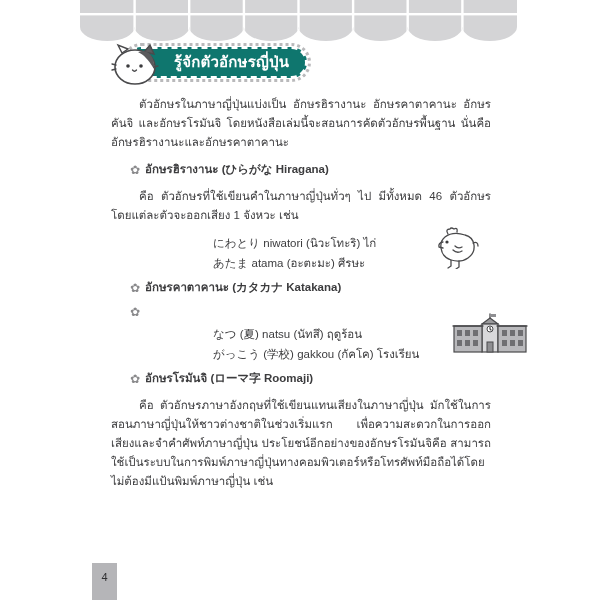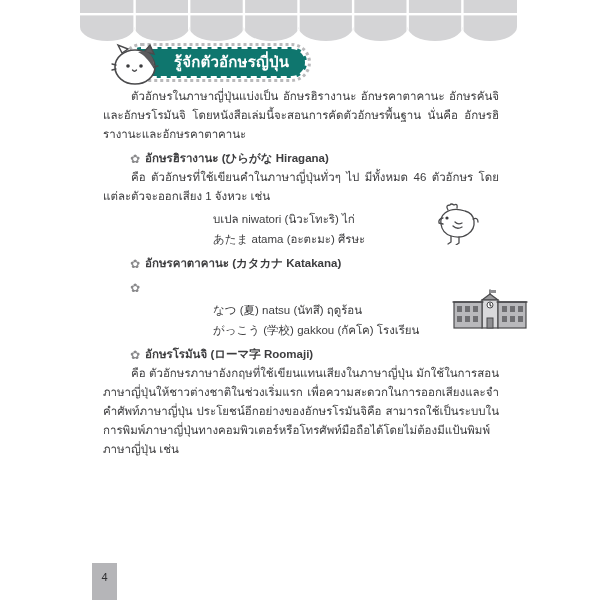--- a/index.html
+++ b/index.html
@@ -18,21 +18,21 @@
   }
   .title-badge .title-text{
     color:#ffffff;font-weight:bold;font-size:15px;letter-spacing:.2px;white-space:nowrap;
   }
   .cat{position:absolute;left:110px;top:43px;z-index:2;}
   
   .content{
     position:absolute;left:103px;top:87px;width:396px;
     font-size:11.5px;line-height:19px;
   }
-  .content p{margin:0;}
+  .content p{margin:8px;}
   .intro{text-indent:28px;text-align:justify;}
   .section{margin-top:5px;}
   .sec-head{margin-top:5px;font-weight:bold;display:flex;align-items:baseline;gap:5px;padding-left:27px;}
   .bullet{color:#8a8a8c;font-weight:normal;font-size:12px;transform:translateY(1px);}
   .sec-body{text-indent:28px;text-align:justify;margin-top:1px;}
   .examples{position:relative;margin:3px 0 4px 110px;}
   .ex-line{line-height:20px;white-space:nowrap;}
   .illus{position:absolute;}
   .illus.chicken{left:222px;top:-6px;}
   .illus.chocolate{left:288px;top:-10px;}
@@ -90,21 +90,21 @@
 
     <p class="intro">ตัวอักษรในภาษาญี่ปุ่นแบ่งเป็น อักษรฮิรางานะ อักษรคาตาคานะ อักษรคันจิ และอักษรโรมันจิ โดยหนังสือเล่มนี้จะสอนการคัดตัวอักษรพื้นฐาน นั่นคือ อักษรฮิรางานะและอักษรคาตาคานะ</p>
 
     <div class="section">
       <div class="sec-head">
         <span class="bullet">✿</span>
         <span>อักษรฮิรางานะ (ひらがな Hiragana)</span>
       </div>
       <p class="sec-body">คือ ตัวอักษรที่ใช้เขียนคำในภาษาญี่ปุ่นทั่วๆ ไป มีทั้งหมด 46 ตัวอักษร โดยแต่ละตัวจะออกเสียง 1 จังหวะ เช่น</p>
       <div class="examples">
-        <div class="ex-line">บเปล niwatori (นิวะโทะริ) ไก่</div>
+        <div class="ex-line">にわとり niwatori (นิวะโทะริ) ไก่</div>
         <div class="ex-line">あたま atama (อะตะมะ) ศีรษะ</div>
         <svg class="illus chicken" width="46" height="42" viewBox="0 0 46 42">
           <path class="ln" d="M13,7 q-3,-5 2,-5 q1,-2 4,0 q4,-2 3,3" fill="#5a5a5c"></path>
           <path class="ln" d="M8,15 q-5,1 -4,5 l4,1" fill="#ffffff"></path>
           <path class="ln" d="M10,10 q-5,4 -4,11 q1,9 10,12 q10,3 17,-2 q7,-5 6,-13 q-1,-8 -9,-10 q-12,-4 -20,2 Z" fill="#ffffff"></path>
           <circle cx="12" cy="15" r="1.6" fill="#3c3c3e"></circle>
           <path class="ln" d="M18,23 q4,4 9,1 M20,19 q3,3 7,1"></path>
           <path class="ln" d="M16,33 v6 M16,39 l-3,2 M24,34 v6 M24,40 l-3,2"></path>
           <path class="ln" d="M38,16 q5,-2 5,3"></path>
         </svg>

